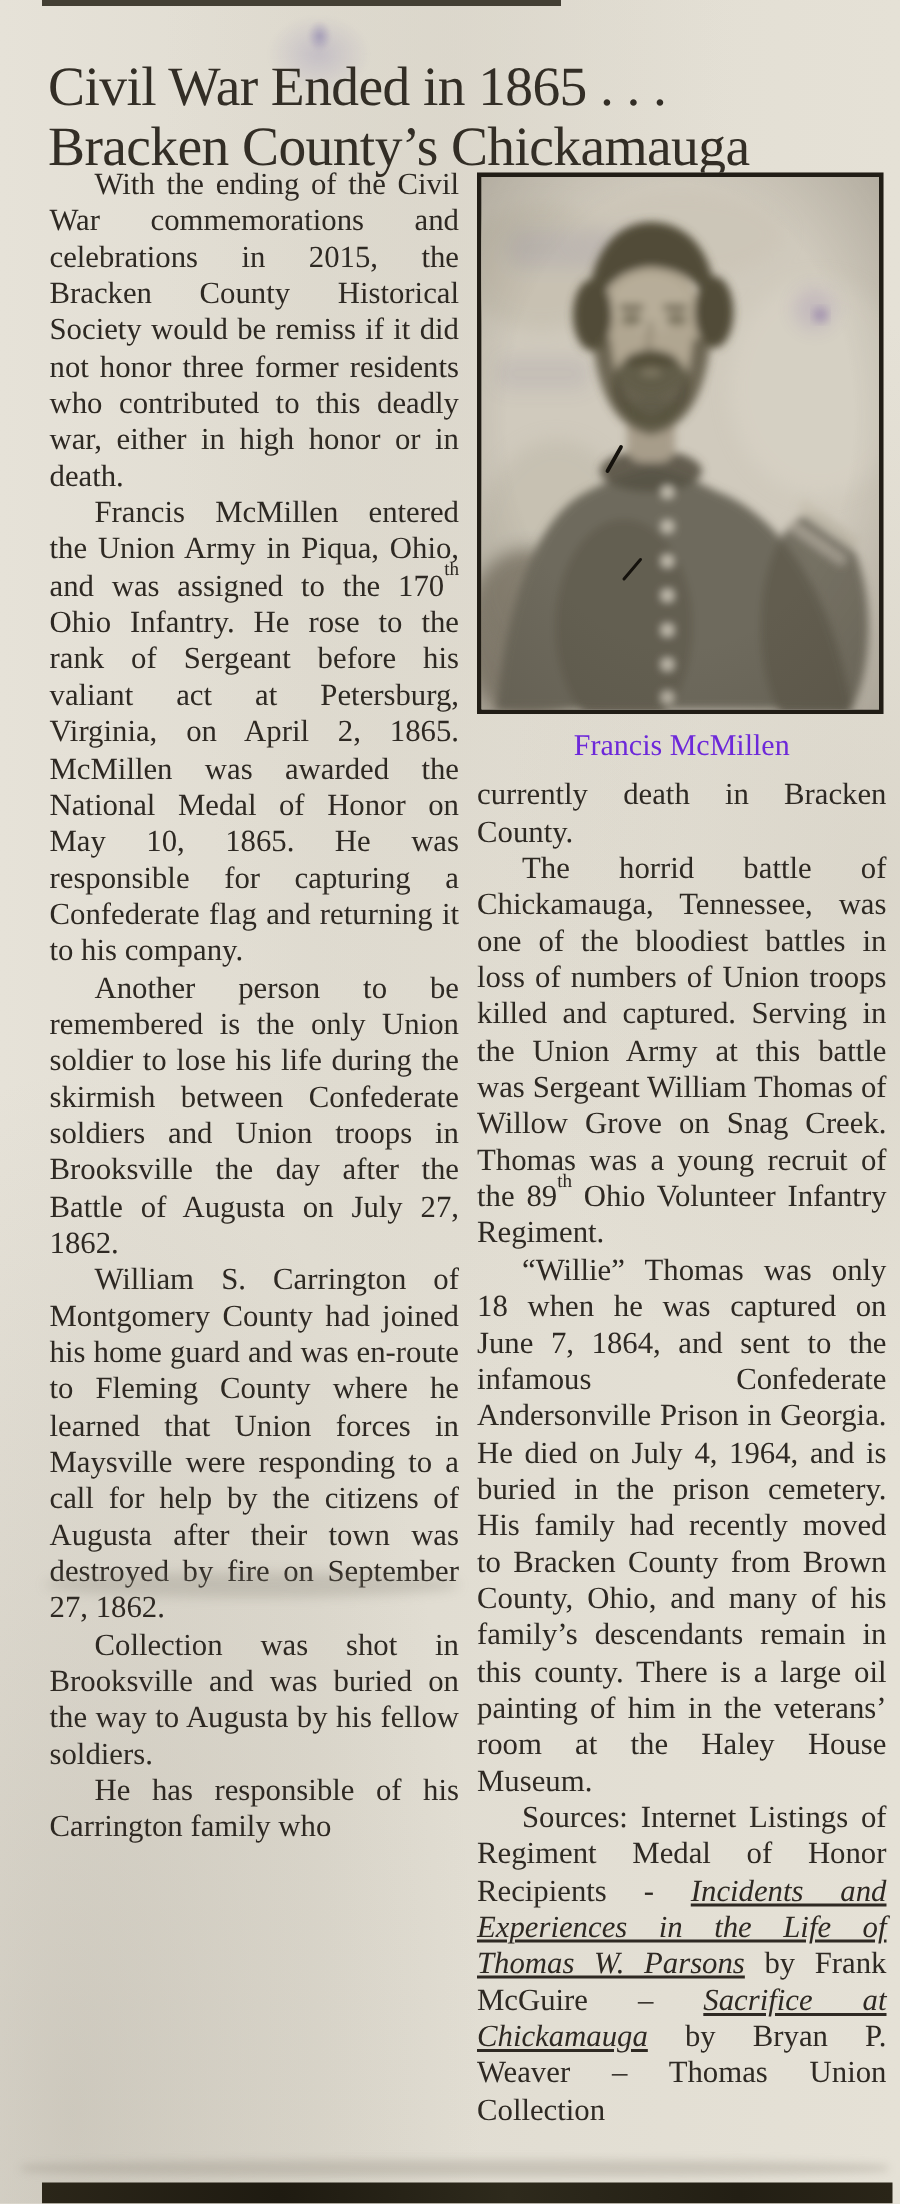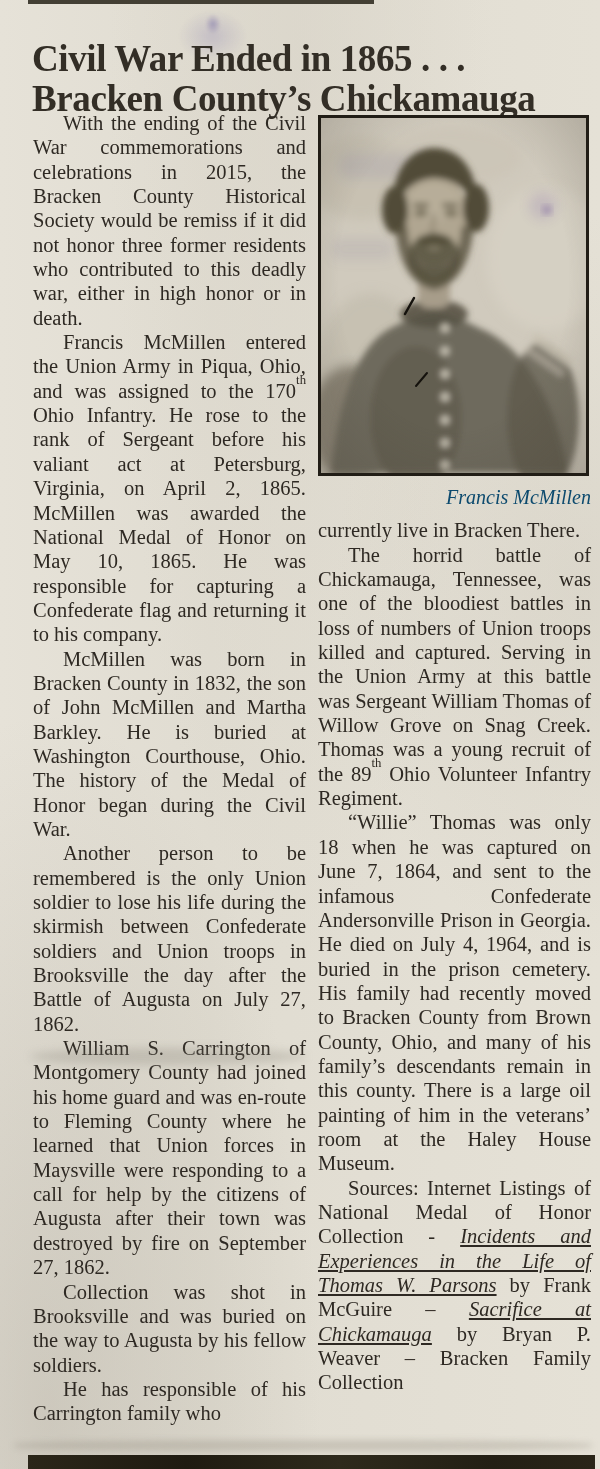--- a/index.html
+++ b/index.html
@@ -9,43 +9,43 @@
     background-color:#e3dfd4;
     background-image:
       radial-gradient(ellipse at 8% 96%, rgba(150,144,130,.30), rgba(150,144,130,0) 35%),
       radial-gradient(ellipse at 97% 40%, rgba(190,184,170,.25), rgba(190,184,170,0) 30%),
       radial-gradient(ellipse at 50% 4%, rgba(214,209,197,.5), rgba(214,209,197,0) 45%),
       linear-gradient(90deg,#e6e2d8 0%,#e0dcd1 35%,#e5e1d6 100%);
   }
   .top-rule{position:absolute;left:28px;top:0;width:346px;height:4px;background:#433f34;}
   .headline{
     position:absolute;left:32px;top:14px;width:550px;
-    font-weight:bold;font-size:37px;line-height:40px;letter-spacing:-0.4px;
+    font-weight:normal;font-size:37px;line-height:40px;letter-spacing:-0.4px;
     color:#332e26;
   }
   .col{
     position:absolute;top:111px;width:273px;
     color:#2e2923;font-size:20.5px;line-height:24.35px;
     text-align:justify;
   }
   .col-left{left:33px;}
   .col-right{left:318px;}
   .col p{margin:0;text-indent:30px;hyphens:auto;-webkit-hyphens:auto;}
   .col p.cont{text-indent:0;}
   .it{font-style:italic;text-decoration:underline;}
   sup{font-size:62%;line-height:0;position:relative;top:-0.45em;}
   figure{margin:0;}
   .photo-frame{
     width:265px;height:355px;border:3px solid #211d16;margin-top:4px;
     background:#d0cabd;
   }
   .photo-frame svg{display:block;}
   .photo-caption{
-    display:block;text-align:right;font-style:italic;font-size:20px;
-    margin:9px 0 9px 0;color:#0c4a6e;text-indent:0;
+    display:block;text-align:center;font-size:20px;
+    margin:9px 0 9px 0;color:#6d28d9;text-indent:0;
   }
   .stain-blue{
     position:absolute;left:165px;top:0;width:95px;height:72px;
     background:radial-gradient(closest-side, rgba(100,88,165,.20), rgba(100,88,165,0) 72%);
     filter:blur(1px);
   }
   .stain-blue-dot{
     position:absolute;left:205px;top:14px;width:16px;height:20px;border-radius:50%;
     background:radial-gradient(closest-side, rgba(84,72,152,.35), rgba(84,72,152,0));
     filter:blur(1px);
@@ -71,21 +71,20 @@
 <div class="stain-blue-dot"></div>
 
 <h1 class="headline">
   <span style="display:block">Civil War Ended in 1865 . . .</span>
   <span style="display:block">Bracken County’s Chickamauga</span>
 </h1>
 
 <div class="col col-left">
     <p><span>With the ending of the Civil War commemorations and celebrations in 2015, the Bracken County Historical Society would be remiss if it did not honor three former residents who contributed to this deadly war, either in high honor or in death.</span></p>
     <p><span>Francis McMillen entered the Union Army in Piqua, Ohio, and was assigned to the 170</span><sup>th</sup><span> Ohio Infantry. He rose to the rank of Sergeant before his valiant act at Petersburg, Virginia, on April 2, 1865. McMillen was awarded the National Medal of Honor on May 10, 1865. He was responsible for capturing a Confederate flag and returning it to his company.</span></p>
-    <p><span>McMillen was born in Bracken County in 1832, the son of John McMillen and Martha Barkley. He is buried at Washington Courthouse, Ohio. The history of the Medal of Honor began during the Civil War.</span></p>
     <p><span>Another person to be remembered is the only Union soldier to lose his life during the skirmish between Confederate soldiers and Union troops in Brooksville the day after the Battle of Augusta on July 27, 1862.</span></p>
     <p><span>William S. Carrington of Montgomery County had joined his home guard and was en-route to Fleming County where he learned that Union forces in Maysville were responding to a call for help by the citizens of Augusta after their town was destroyed by fire on September 27, 1862.</span></p>
     <p><span>Collection was shot in Brooksville and was buried on the way to Augusta by his fellow soldiers.</span></p>
     <p><span>He has responsible of his Carrington family who</span></p>
   </div>
 
 <div class="col col-right">
   <figure>
     <div class="photo-frame">
       <svg width="265" height="355" viewBox="0 0 265 355" xmlns="http://www.w3.org/2000/svg">
@@ -149,22 +148,22 @@
         <path d="M84,196 l9,-16" stroke="#15120d" stroke-width="2.5" stroke-linecap="round" fill="none"></path>
         <path d="M95,268 l11,-13" stroke="#15120d" stroke-width="2" stroke-linecap="round" fill="none"></path>
         <circle cx="222" cy="88" r="14" fill="#7b5fa5" opacity="0.18" filter="url(#fz2)"></circle>
         <circle cx="226" cy="92" r="5" fill="#6b4f97" opacity="0.35" filter="url(#fz1)"></circle>
         <rect width="265" height="355" fill="url(#vig)"></rect>
       </svg>
     </div>
     <figcaption class="photo-caption">Francis McMillen</figcaption>
   </figure>
   <div>
-      <p class="cont"><span>currently live in Bracken There.</span></p>
+      <p class="cont"><span>currently death in Bracken County.</span></p>
       <p><span>The horrid battle of Chickamauga, Tennessee, was one of the bloodiest battles in loss of numbers of Union troops killed and captured. Serving in the Union Army at this battle was Sergeant William Thomas of Willow Grove on Snag Creek. Thomas was a young recruit of the 89</span><sup>th</sup><span> Ohio Volunteer Infantry Regiment.</span></p>
       <p><span>“Willie” Thomas was only 18 when he was captured on June 7, 1864, and sent to the infamous Confederate Andersonville Prison in Georgia. He died on July 4, 1964, and is buried in the prison cemetery. His family had recently moved to Bracken County from Brown County, Ohio, and many of his family’s descendants remain in this county. There is a large oil painting of him in the veterans’ room at the Haley House Museum.</span></p>
-      <p><span>Sources: Internet Listings of National Medal of Honor Collection - </span><span class="it">Incidents and Experiences in the Life of Thomas W. Parsons</span><span> by Frank McGuire – </span><span class="it">Sacrifice at Chickamauga</span><span> by Bryan P. Weaver – Bracken Family Collection</span></p>
+      <p><span>Sources: Internet Listings of Regiment Medal of Honor Recipients - </span><span class="it">Incidents and Experiences in the Life of Thomas W. Parsons</span><span> by Frank McGuire – </span><span class="it">Sacrifice at Chickamauga</span><span> by Bryan P. Weaver – Thomas Union Collection</span></p>
     </div>
 </div>
 
 <div class="smudge-mid"></div>
 <div class="smudge-bottom"></div>
 <div class="bottom-bar"></div>
 
 </body></html>

